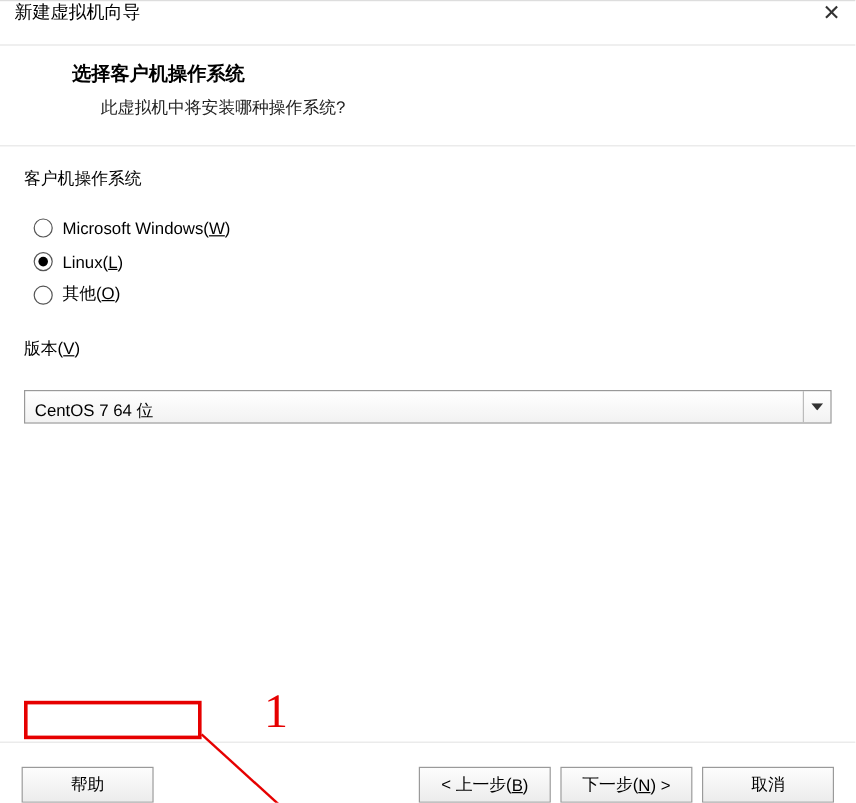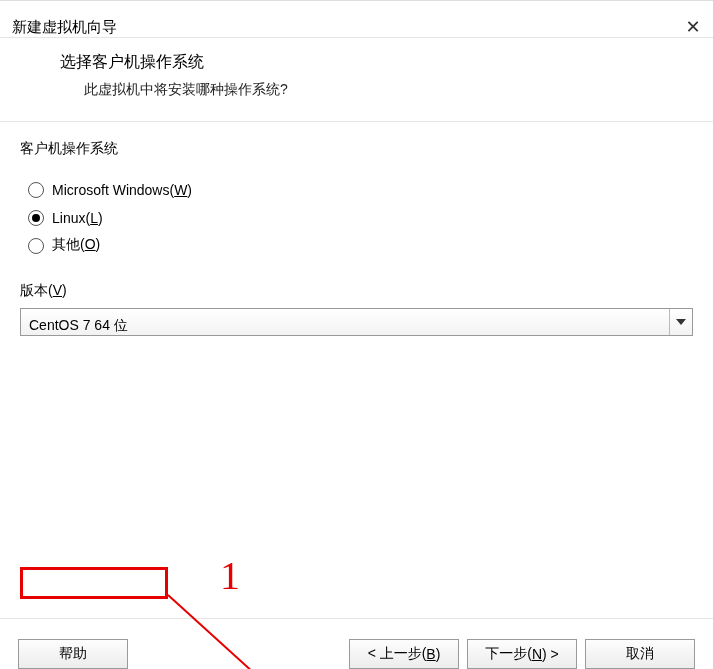--- a/index.html
+++ b/index.html
@@ -1,31 +1,31 @@
 <!DOCTYPE html>
 <html><head>
 <meta charset="utf-8">
 <style>
 html,body{margin:0;padding:0;font-family:"Microsoft YaHei","Segoe UI",Arial,sans-serif;font-size:14px;background:#fff;color:#000}
 .dialog{position:relative;width:713px;height:669px;box-sizing:border-box;border-top:1px solid #ddd}
-.titlebar{display:flex;align-items:flex-end;justify-content:space-between;height:36px;padding:0 10px 0 12px;border-bottom:1px solid #e5e5e5}
+.titlebar{display:flex;align-items:flex-start;justify-content:space-between;height:36px;padding:0 10px 0 12px;border-bottom:1px solid #e5e5e5}
 .titlebar .title{font-size:15px}
 .close-x{width:20px;height:20px;line-height:20px;text-align:center;font-size:18px;color:#333}
 .header{padding:14px 60px 22px 60px}
-.header .h1{font-weight:400;font-size:16px;margin-bottom:8px}
+.header .h1{font-weight:700;font-size:16px;margin-bottom:8px}
 .header .h2{font-size:14px;color:#222;padding-left:24px}
 .divider{height:1px;background:#e6e6e6}
 .body{padding:18px 20px 16px 20px}
 .group-title{font-size:14px;margin-bottom:12px}
 .radio-list{margin-left:8px}
 .radio-row{display:flex;align-items:flex-end;height:28px}
 .radio{width:16px;height:16px;border:1px solid #555;border-radius:50%;margin-right:8px;position:relative;box-sizing:border-box;background:#fff}
 .radio.checked::after{content:"";position:absolute;top:3px;left:3px;width:8px;height:8px;border-radius:50%;background:#000}
 .opt-label u{text-decoration:underline}
-.version-label{margin-top:28px;margin-bottom:8px}
+.version-label{margin-top:28px;margin-bottom:25px}
 .version-label u{text-decoration:underline}
 .combo{position:relative;border:1px solid #999;height:26px;display:flex;align-items:flex-end;background:linear-gradient(#fff,#f2f2f2)}
 .combo .val{flex:1;padding:0 8px;font-size:14px}
 .combo .arrow{width:22px;height:100%;border-left:1px solid #bbb;display:flex;align-items:center;justify-content:center}
 .combo .arrow svg{width:10px;height:6px;fill:#333}
 .footer{position:absolute;left:0;right:0;bottom:0;height:50px;display:flex;align-items:flex-end;padding:0 18px;border-top:1px solid #e6e6e6}
 .btn{height:30px;min-width:110px;padding:0 14px;border:1px solid #9a9a9a;background:linear-gradient(#fdfdfd,#ececec);display:flex;align-items:center;justify-content:center;font-size:14px;box-sizing:border-box}
 .btn u{text-decoration:underline}
 .spacer{flex:1}
 .btn+.btn{margin-left:8px}

